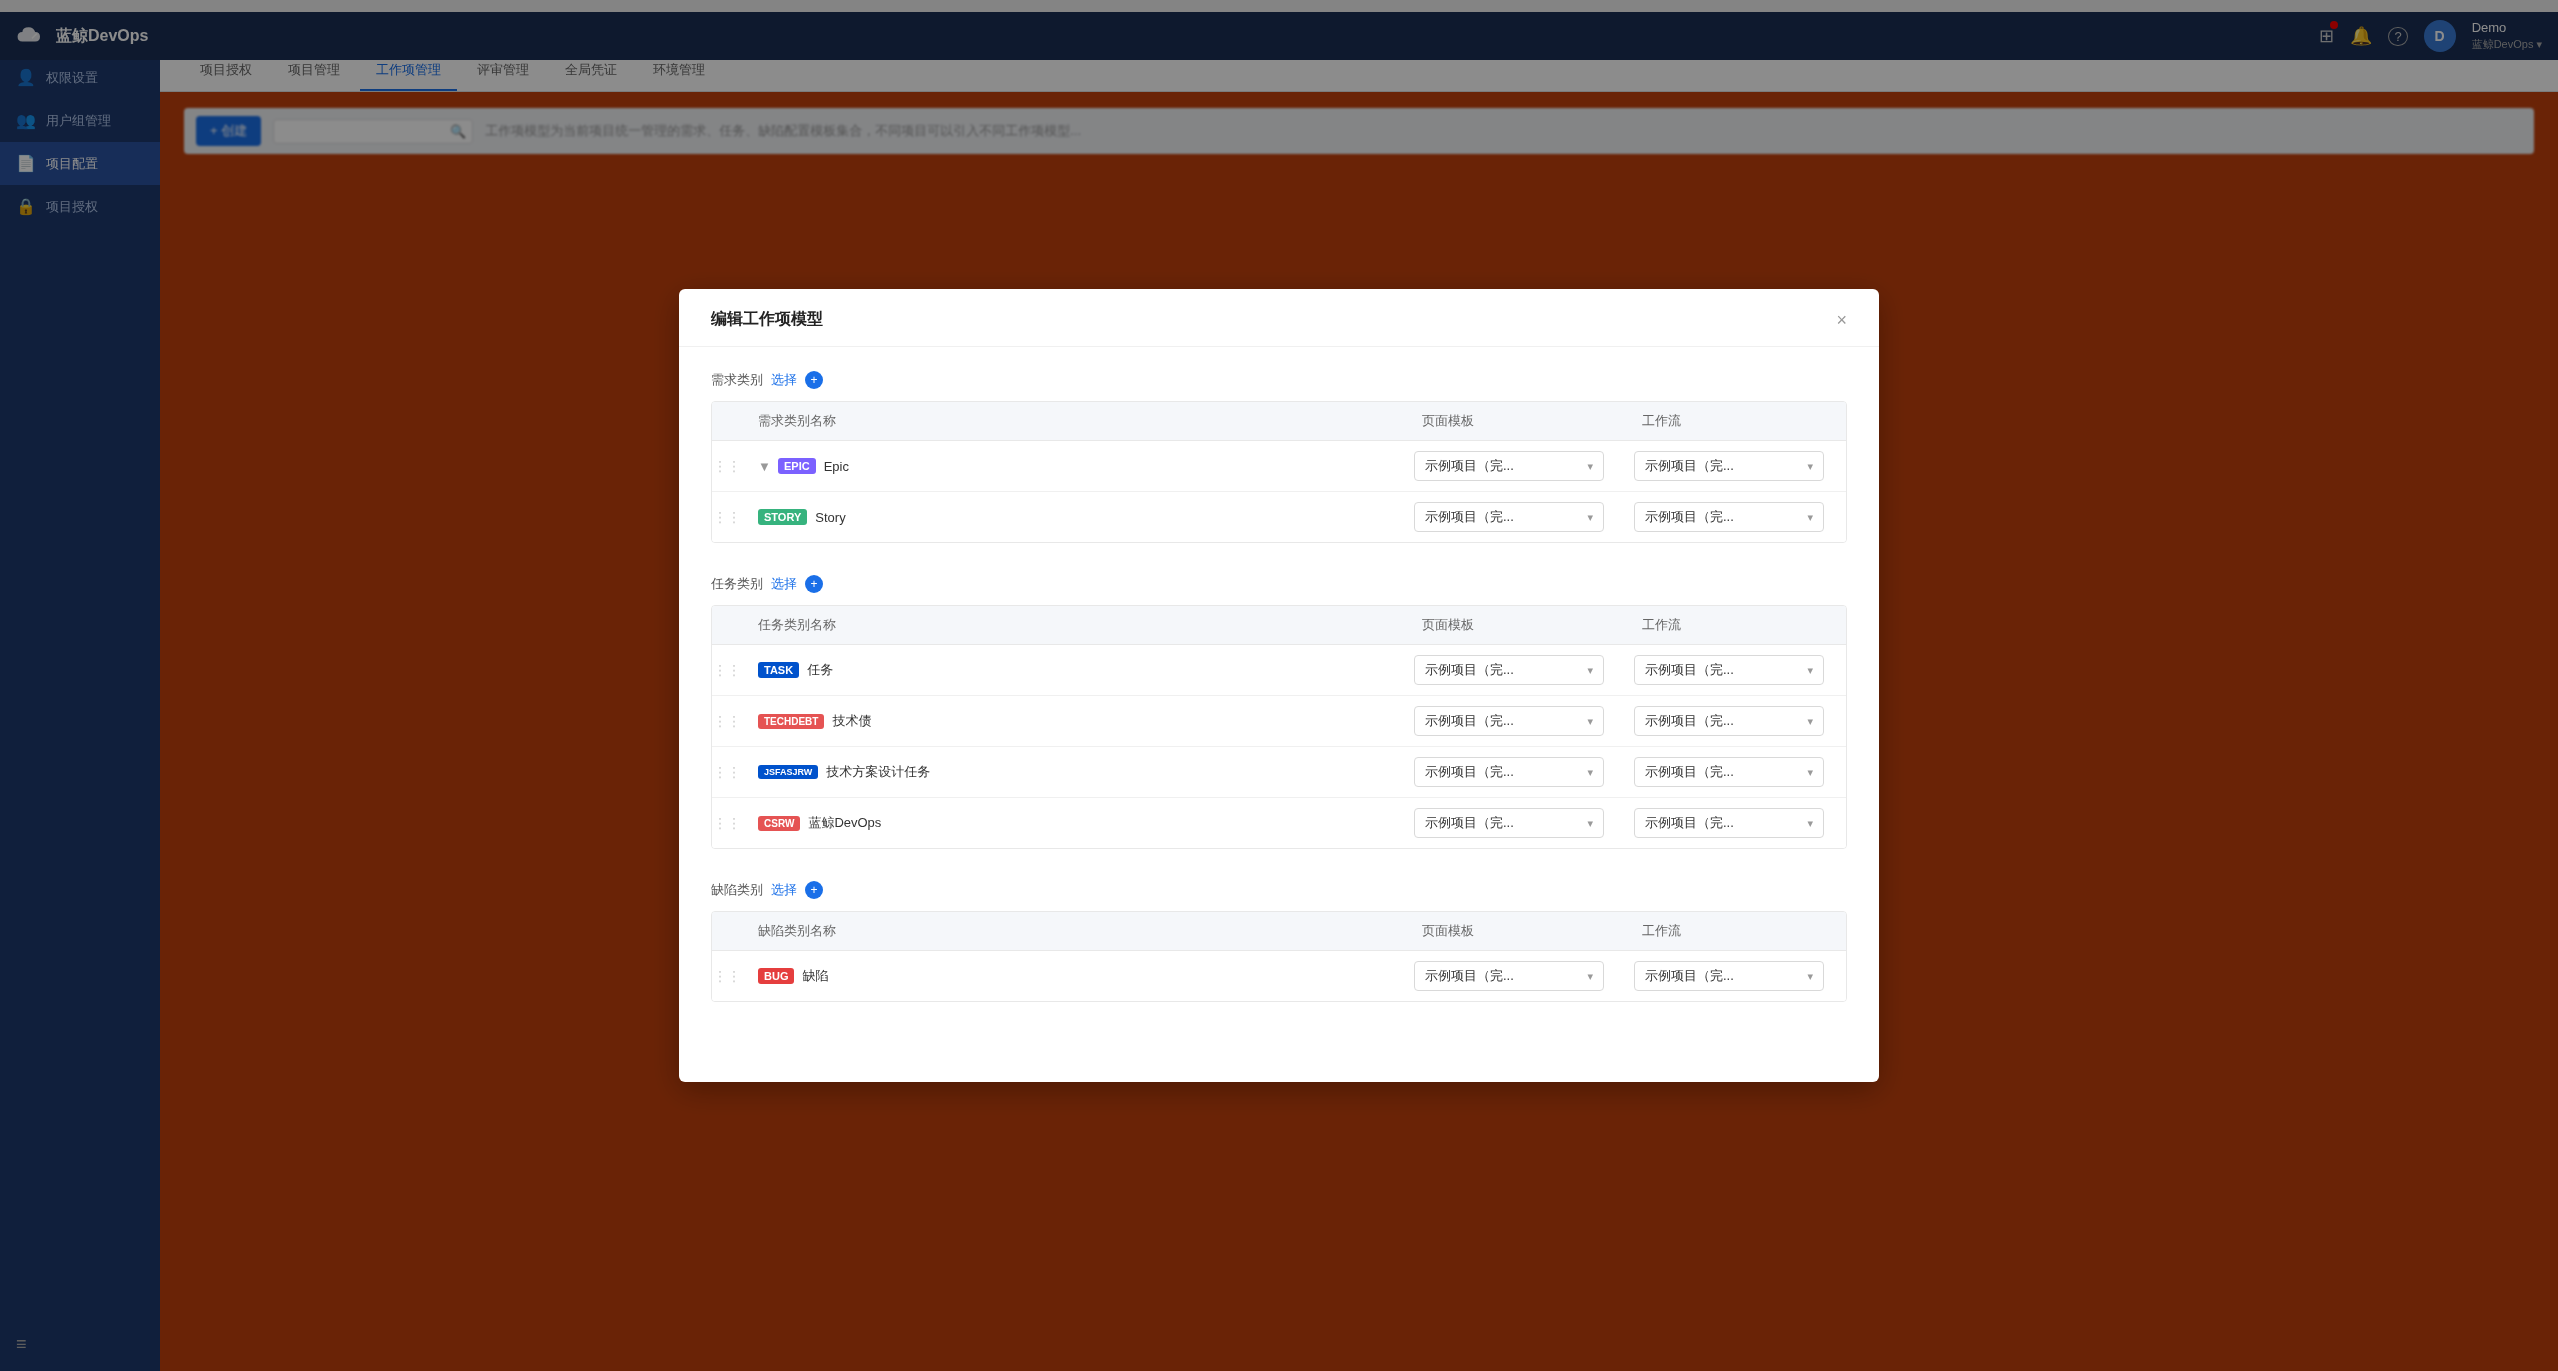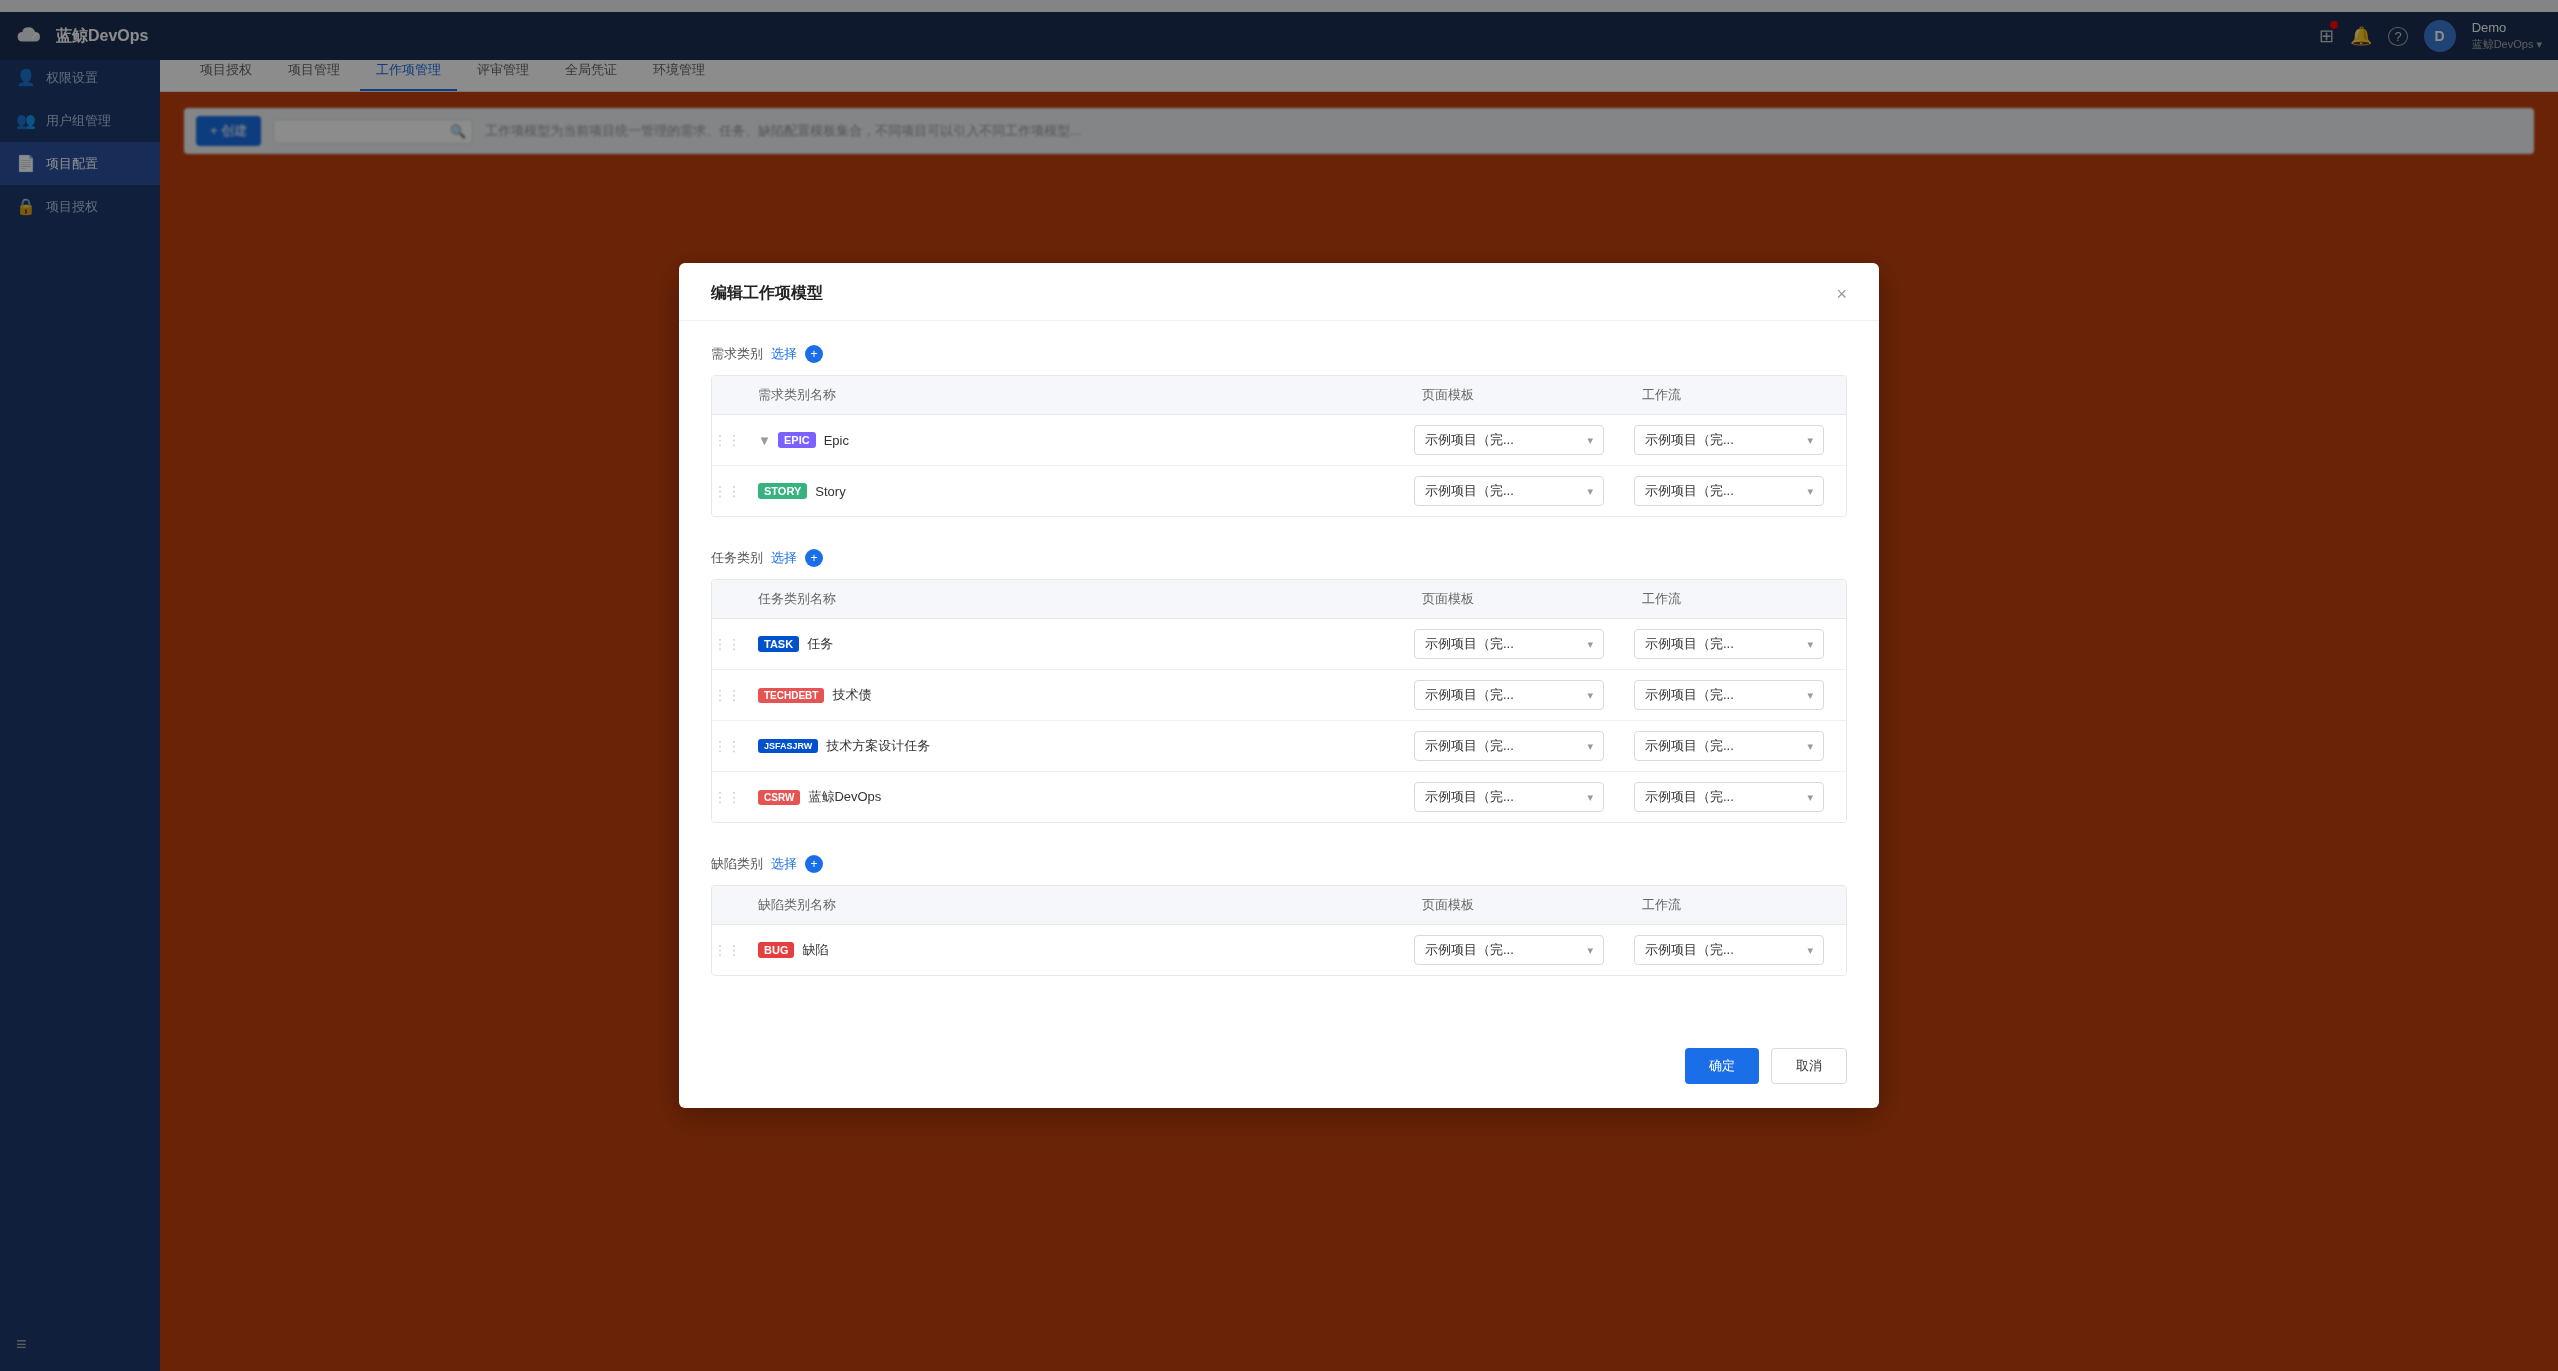--- a/index.html
+++ b/index.html
@@ -634,19 +634,15 @@
                 <span>示例项目（完...</span>
                 <span class="chevron">▾</span>
               </div>
             </div>
           </div>
         </div>
       </div>
 
     </div>
 
-    <div class="modal-footer">
-      <button class="btn-primary">确定</button>
-      <button class="btn-default">取消</button>
-    </div>
 
   </div>
 </div>
 
 </body></html>

